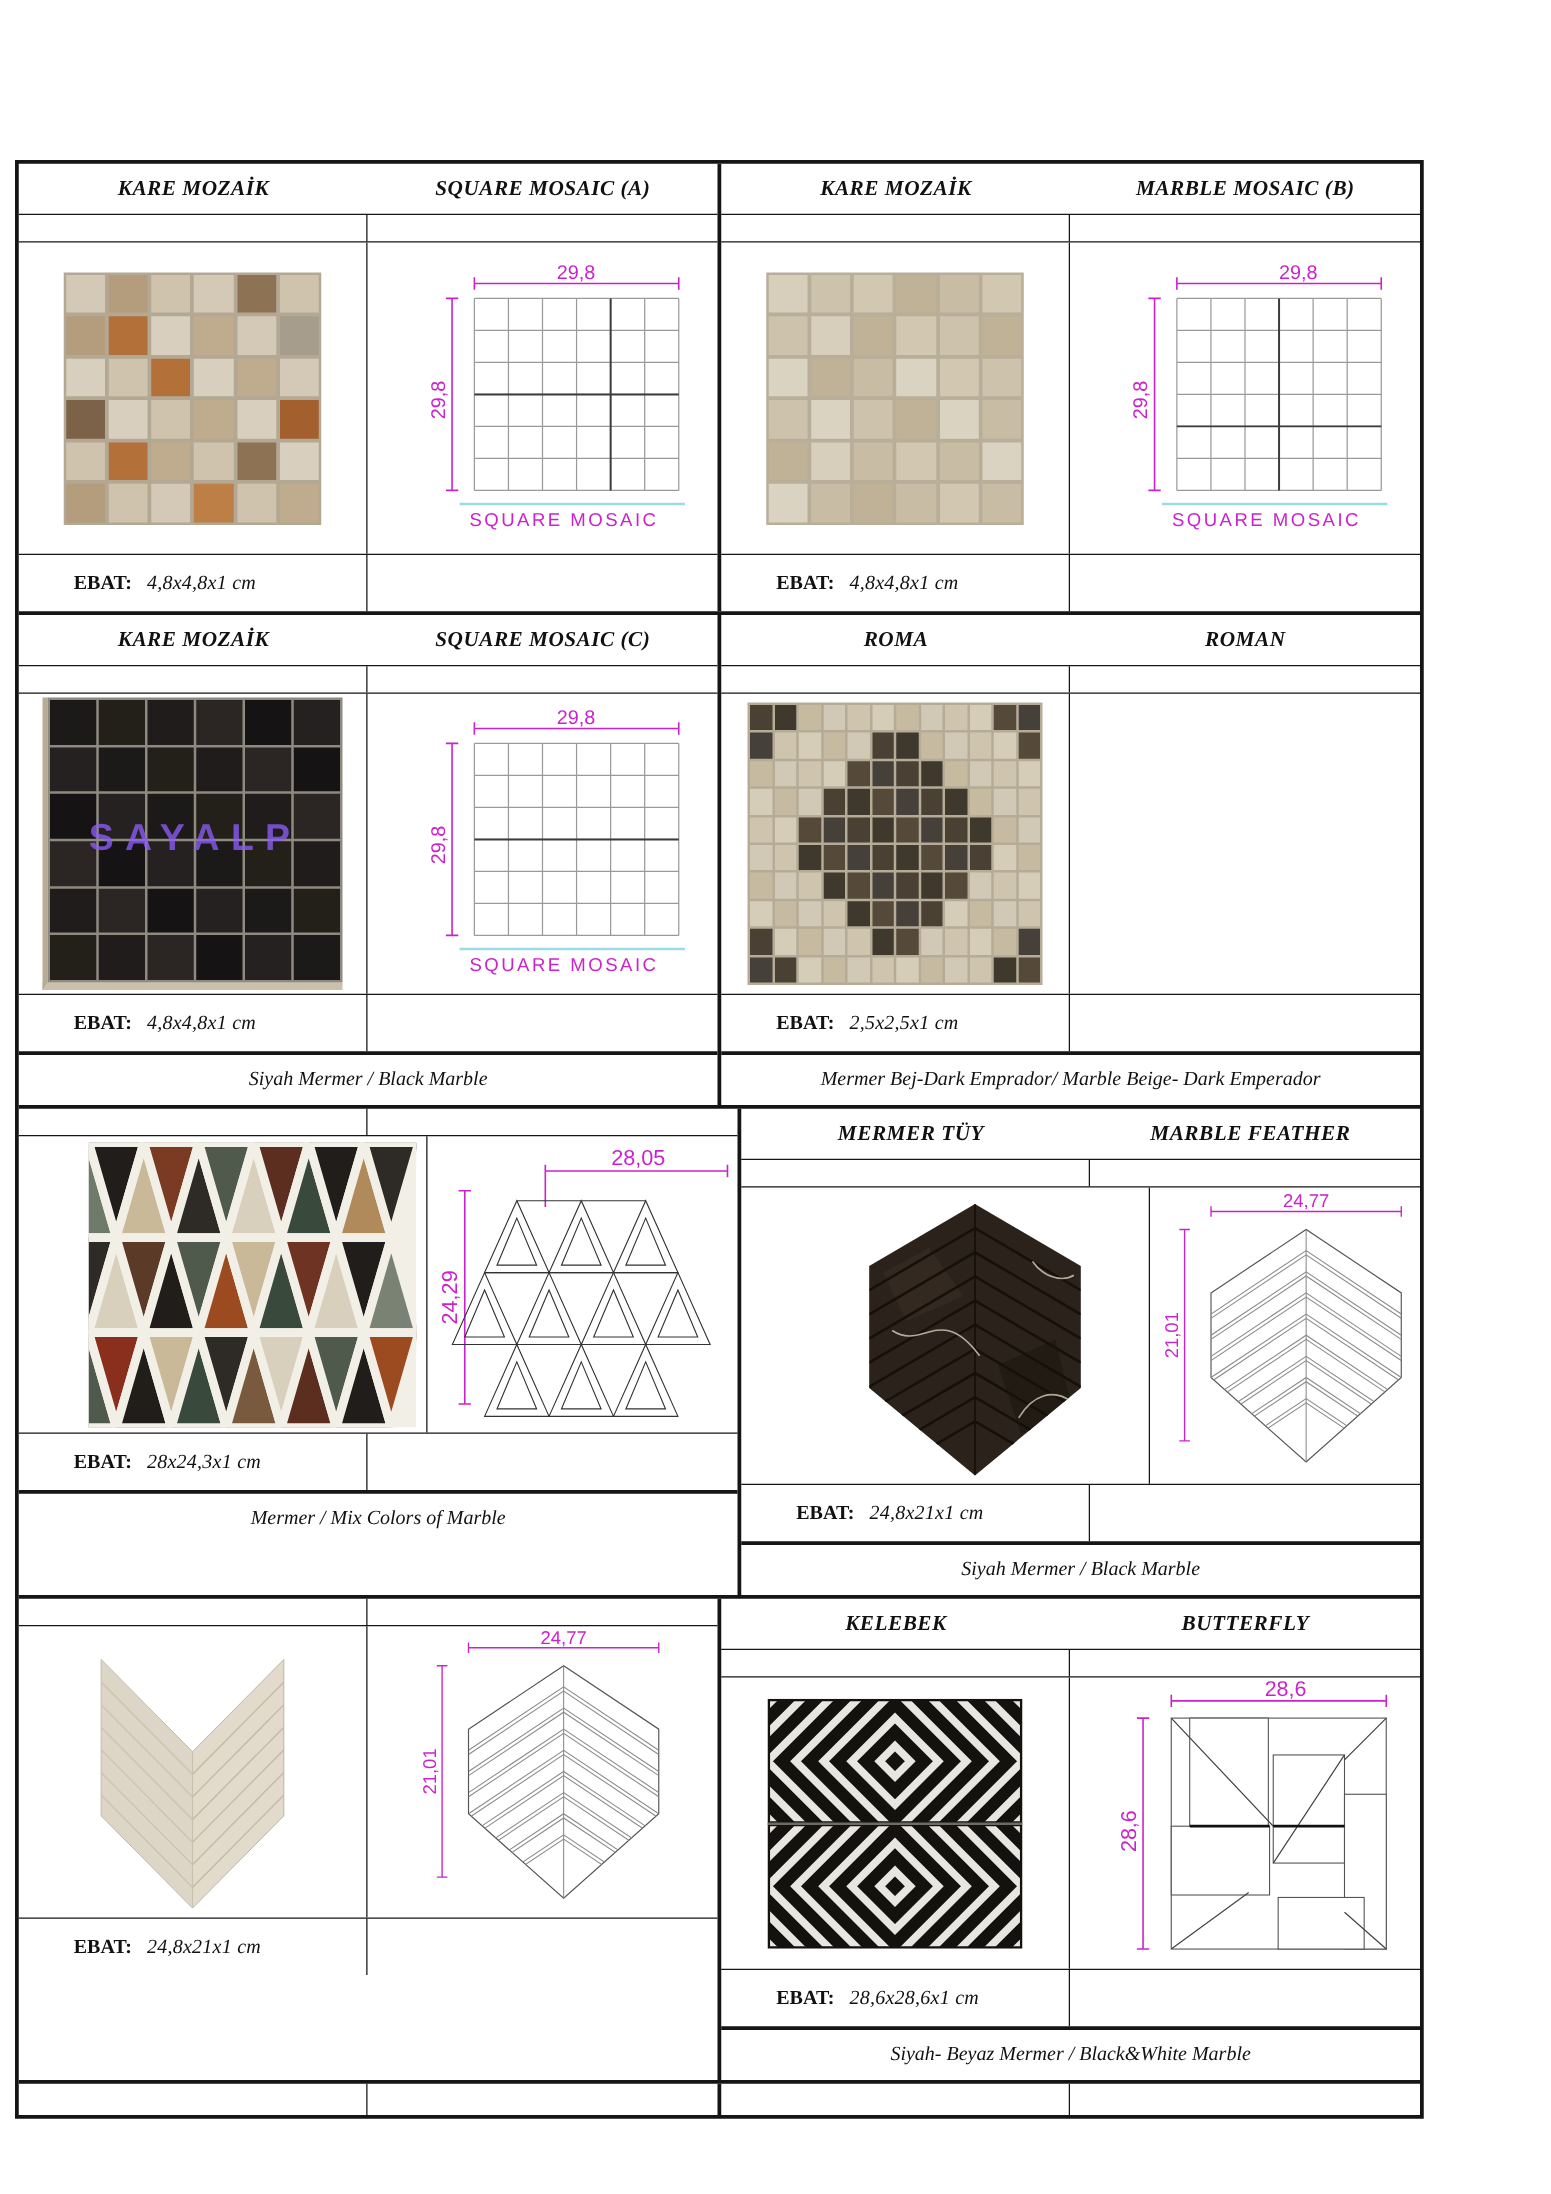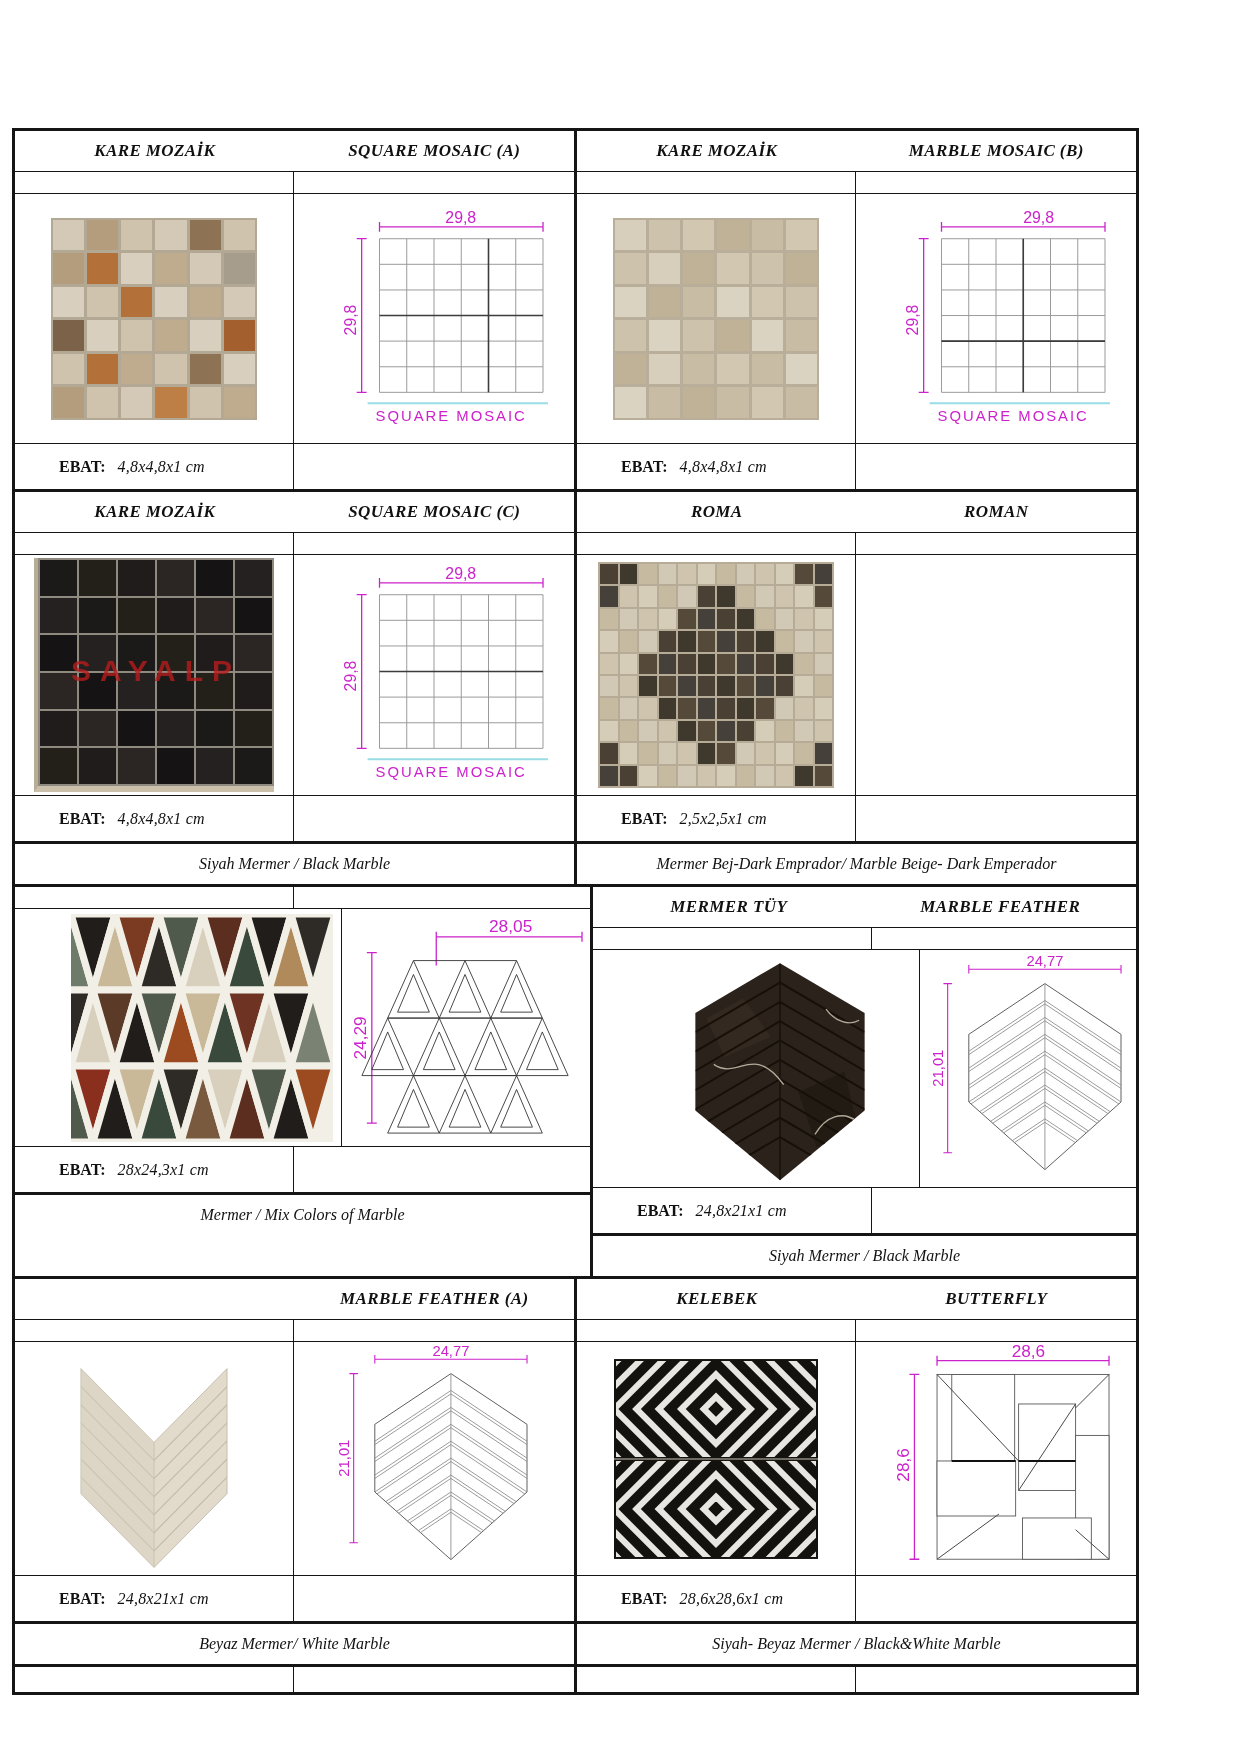--- a/index.html
+++ b/index.html
@@ -35,21 +35,21 @@
   .brow .half{flex-direction:row;}
   .brow .c1{border-right:1px solid #151515;}
   
   .mosaic{display:grid;}
   .m-mix,.m-light{width:206px;height:202px;padding:2px;}
   .photo-blackwrap{position:relative;border-bottom:6px solid #cbc0aa;border-left:4px solid #b7ac96;}
   .m-black{width:236px;height:228px;padding:2px;}
   .m-roma{width:236px;height:226px;padding:2px;}
   .wm{position:absolute;left:0;right:0;top:42%;text-align:center;
       font-family:"Liberation Sans",sans-serif;font-weight:bold;font-size:30px;
-      letter-spacing:9px;color:#b91c1c;opacity:.78;pointer-events:none;}
+      letter-spacing:9px;color:#8b5cf6;opacity:.78;pointer-events:none;}
   
   .dimline{stroke:#cc22cc;stroke-width:1.3;fill:none;}
   .dimtext{fill:#cc22cc;font-family:"Liberation Sans",sans-serif;font-size:16px;}
   .dimtext.big{font-size:17.5px;}
   .gridline{stroke:#9a9a9a;stroke-width:1;fill:none;}
   .gridline.dark{stroke:#3c3c3c;stroke-width:1.6;}
   .cyanline{stroke:#9adce6;stroke-width:2;}
   .caption{fill:#cc22cc;font-family:"Liberation Sans",sans-serif;font-size:15px;letter-spacing:2px;}
   .sketch{stroke:#333;stroke-width:.9;fill:none;}
   .fthlines{stroke:#8a8a8a;stroke-width:1;fill:none;}
@@ -561,24 +561,20 @@
       <div class="c2"></div>
     </div>
     <div class="mrow">
             <span>Siyah Mermer / Black Marble</span>
           </div>
    </div>
   </section>
 
   <section class="prow s4">
    <div class="half half-l">
-    <div class="hrow">
-      <span class="htr"></span>
-      <span class="hen">MARBLE FEATHER (A)</span>
-    </div>
     <div class="trow">
             <div class="c1"></div>
             <div class="c2"></div>
           </div>
     <div class="irow">
       <div class="c1">
         <svg width="160" height="226" viewBox="0 0 210 300">
           <defs>
                   <clipPath id="wfc">
                     <polygon points="8,30 105,128 202,30 202,196 105,294 8,196"></polygon>
@@ -611,23 +607,20 @@
         </svg>
       </div>
     </div>
     <div class="erow">
       <div class="c1">
               <span class="eb">EBAT:</span>
               <span class="sz">24,8x21x1 cm</span>
             </div>
       <div class="c2"></div>
     </div>
-    <div class="mrow">
-            <span>Beyaz Mermer/ White Marble</span>
-          </div>
    </div>
    <div class="half">
     <div class="hrow">
       <span class="htr">KELEBEK</span>
       <span class="hen">BUTTERFLY</span>
     </div>
     <div class="trow">
             <div class="c1"></div>
             <div class="c2"></div>
           </div>

